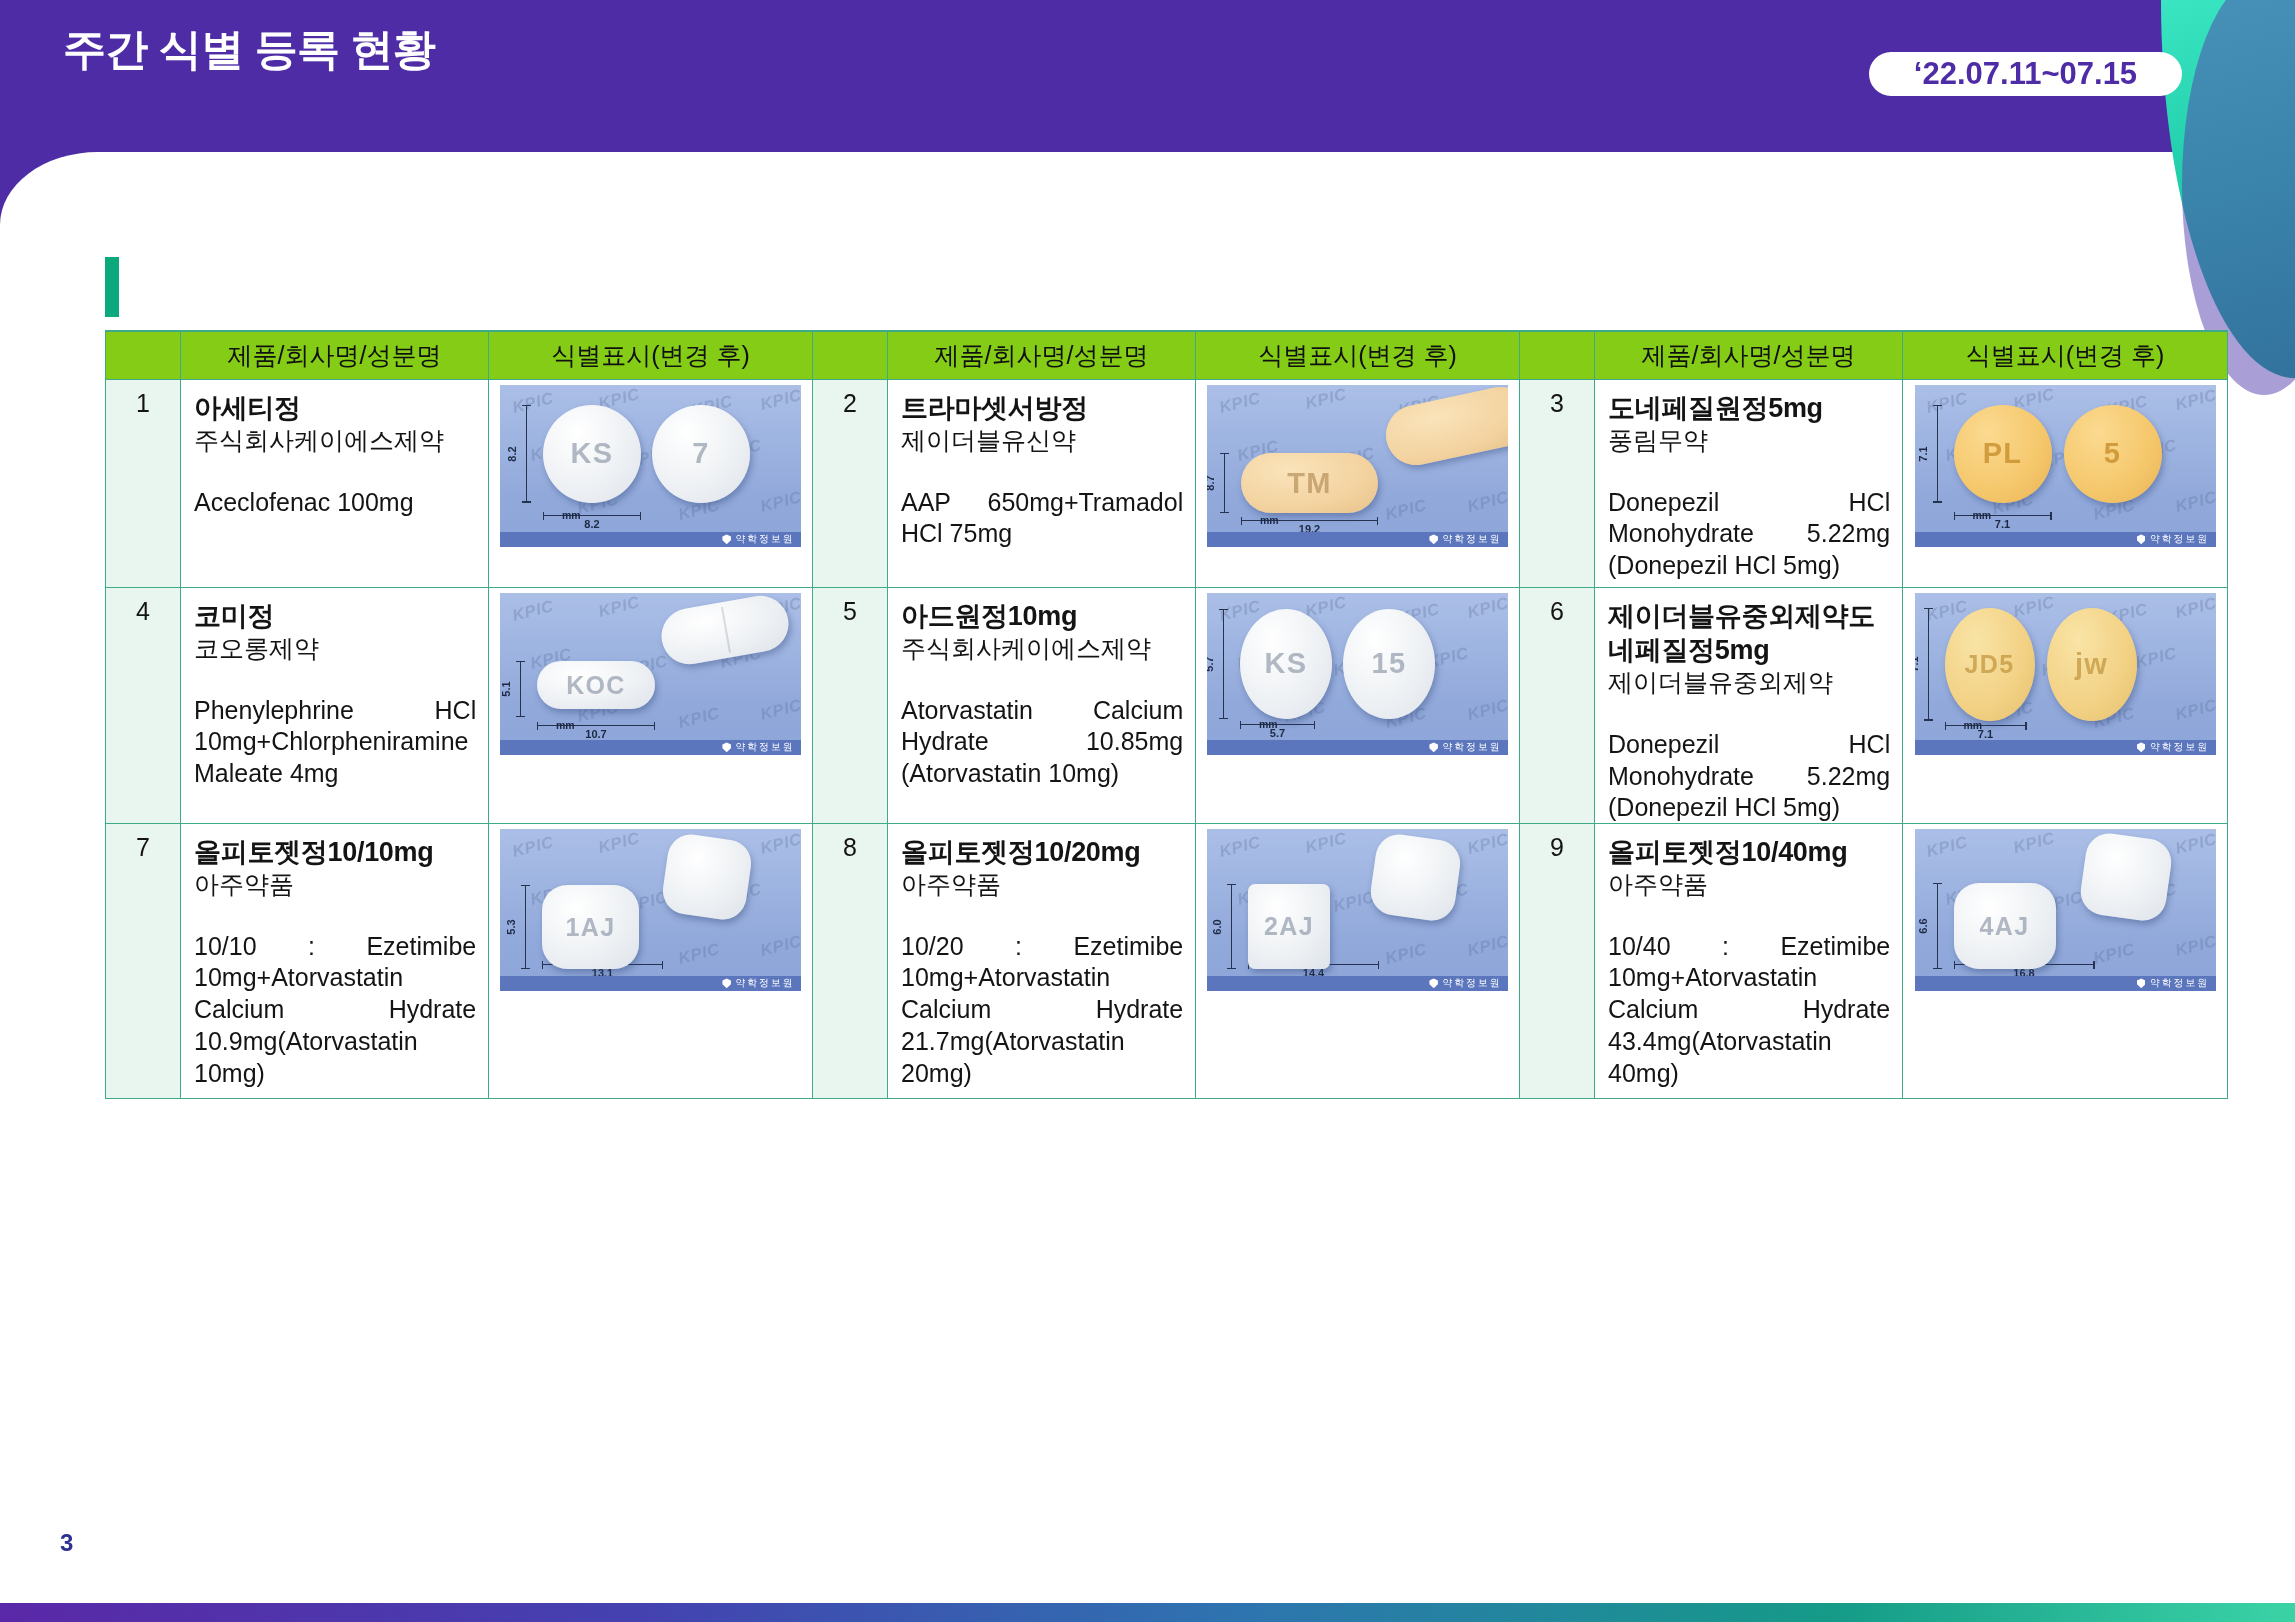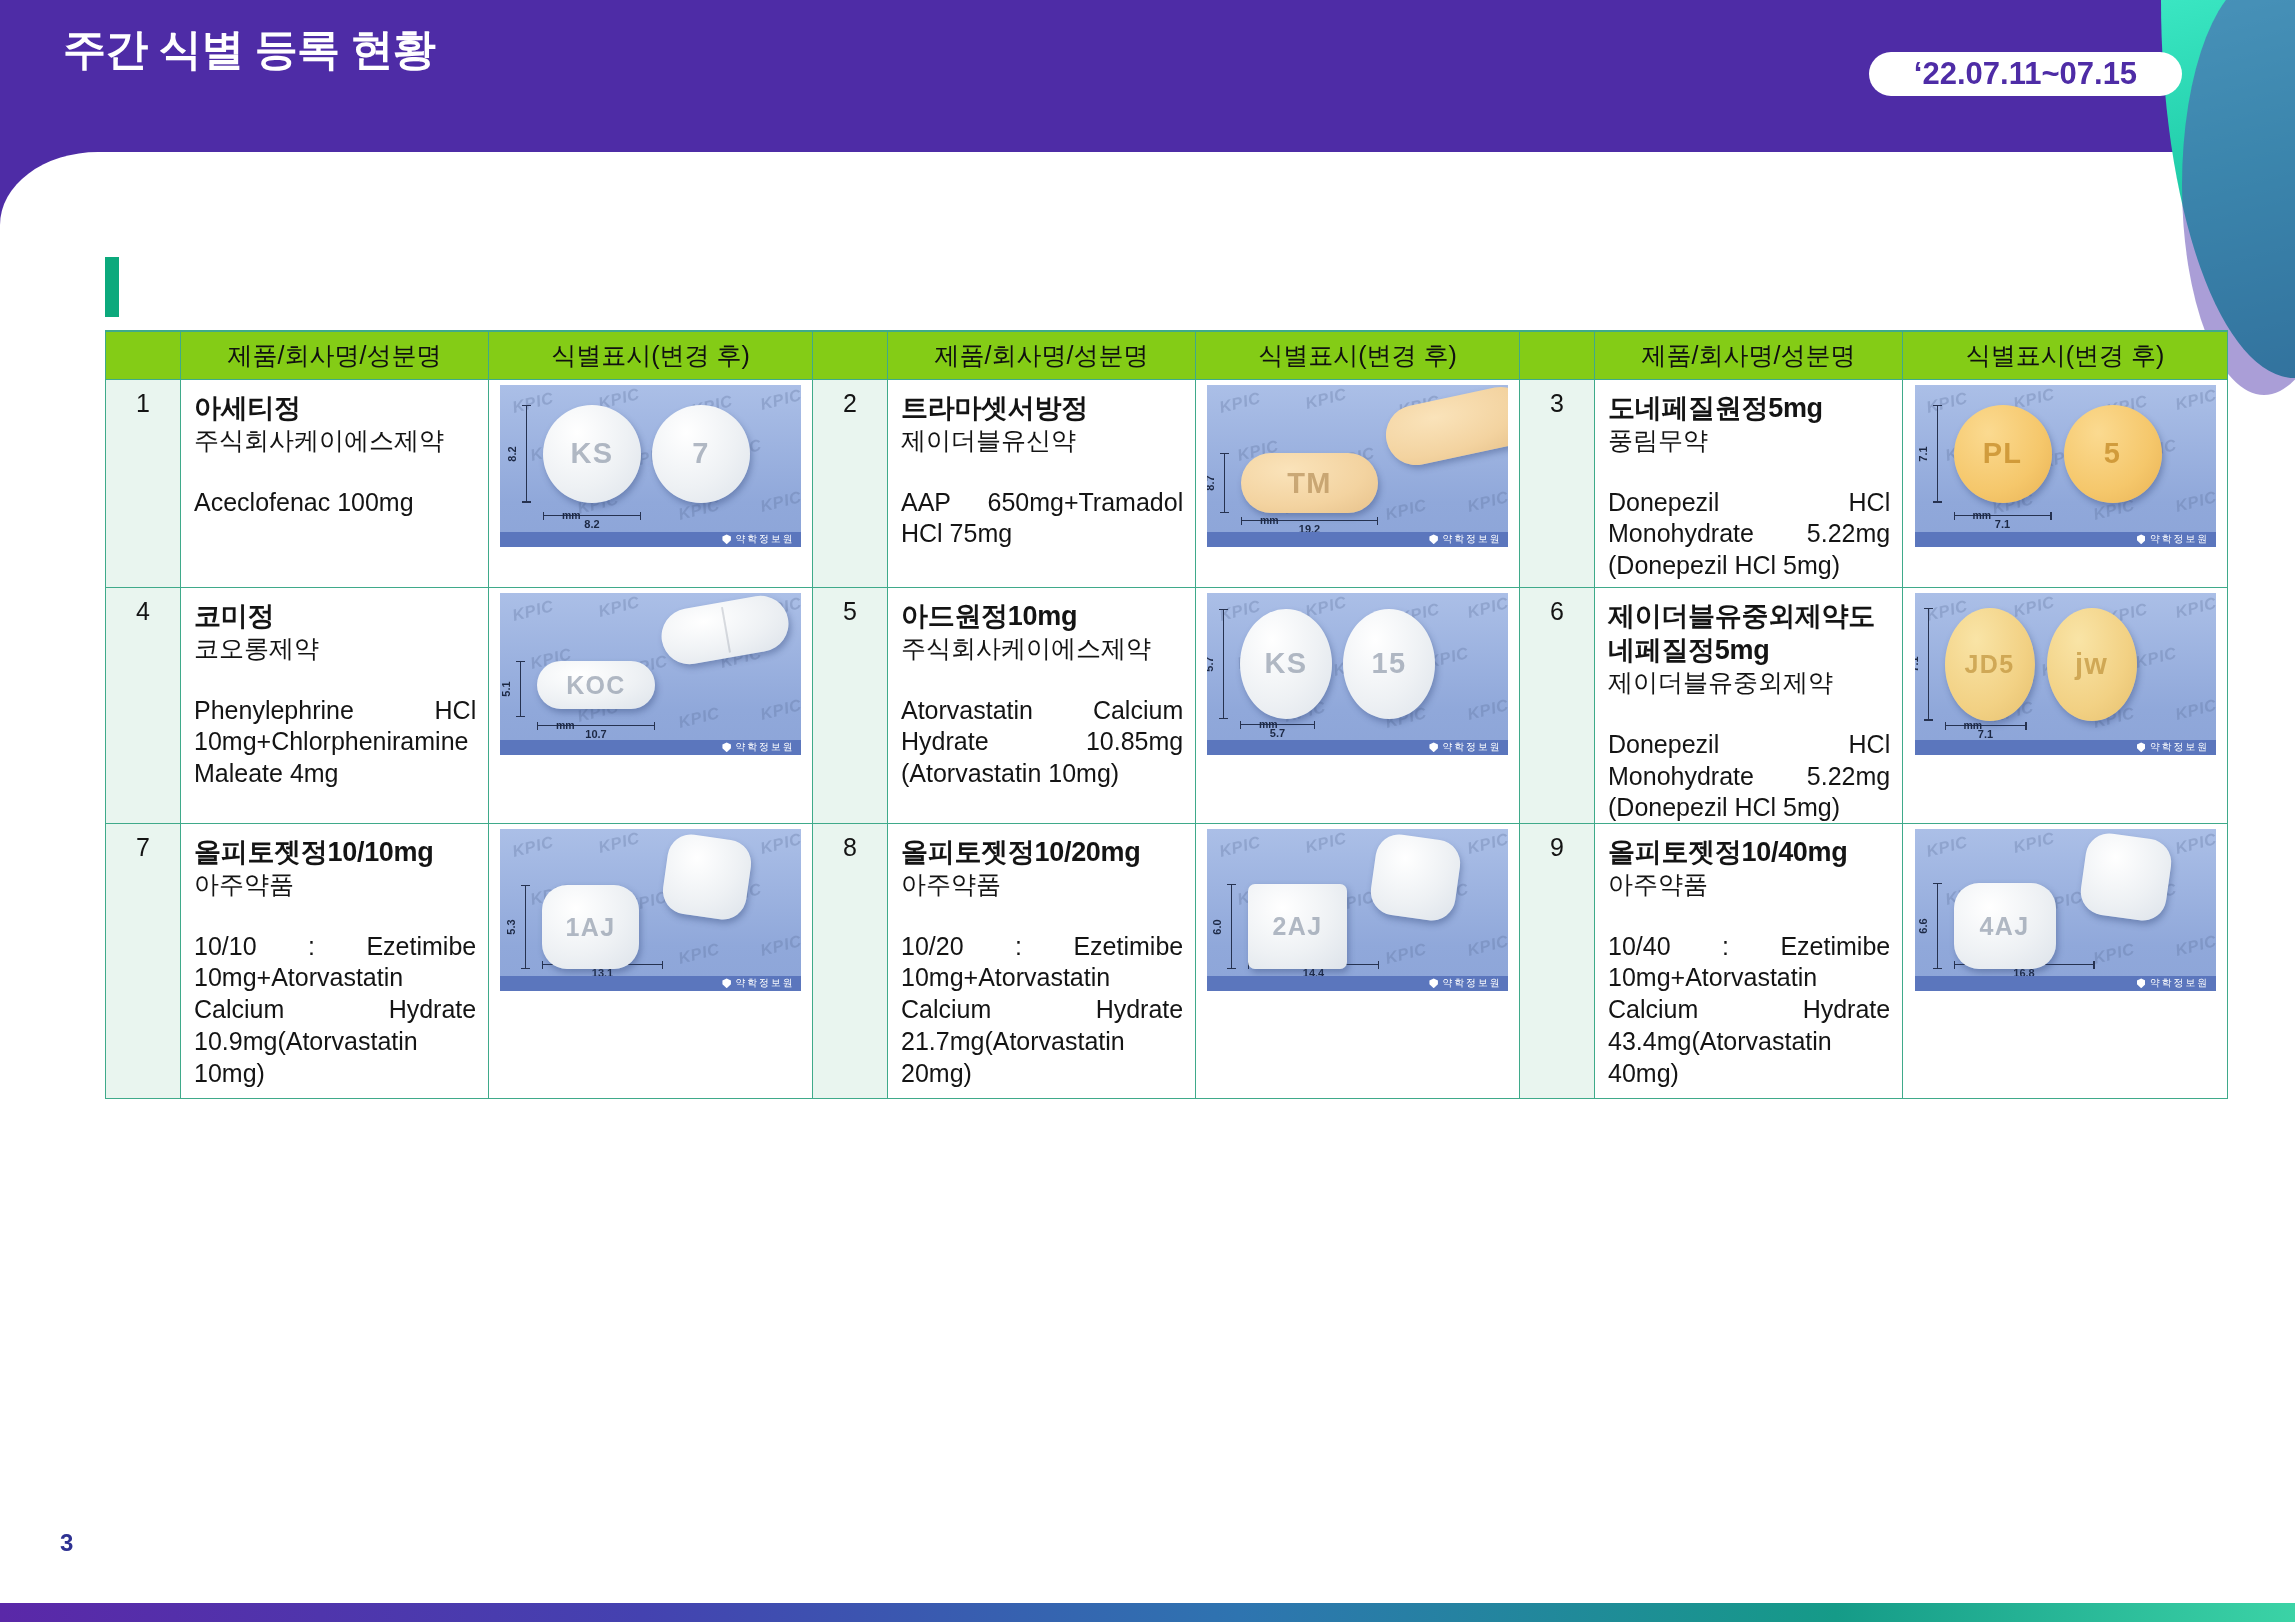--- a/index.html
+++ b/index.html
@@ -392,21 +392,21 @@
           <span class="wm" style="left: 98px; top: 3.9px;">KPIC</span>
           <span class="wm" style="left: 191px; top: 10.5px;">KPIC</span>
           <span class="wm" style="left: 260px; top: 5.2px;">KPIC</span>
           <span class="wm" style="left: 30px; top: 56px;">KPIC</span>
           <span class="wm" style="left: 126px; top: 63px;">KPIC</span>
           <span class="wm" style="left: 220px; top: 55px;">KPIC</span>
           <span class="wm" style="left: 77px; top: 109px;">KPIC</span>
           <span class="wm" style="left: 178px; top: 115px;">KPIC</span>
           <span class="wm" style="left: 260px; top: 107px;">KPIC</span>
           <div class="pill tw" style="left: 166px; top: 7.9px; width: 85px; height: 81px; border-radius: 23.6px; transform: rotate(8deg);"></div>
-          <div class="pill tw" style="left: 41px; top: 55px; width: 99px; height: 85px; border-radius: 7px;">
+          <div class="pill tw" style="left: 41px; top: 55px; width: 82px; height: 85px; border-radius: 7px;">
             <span class="imp" style="font-size: 25px;">2AJ</span>
           </div>
           <div class="vm" style="left: 23.6px; top: 55px; height: 85px;">
             <div class="ln"></div>
             <span class="lb">6.0</span>
           </div>
           <div class="hm" style="left: 41px; top: 135px; width: 131px;">
             <span class="lb">14.4</span>
             <span class="mm">mm</span>
           </div>

